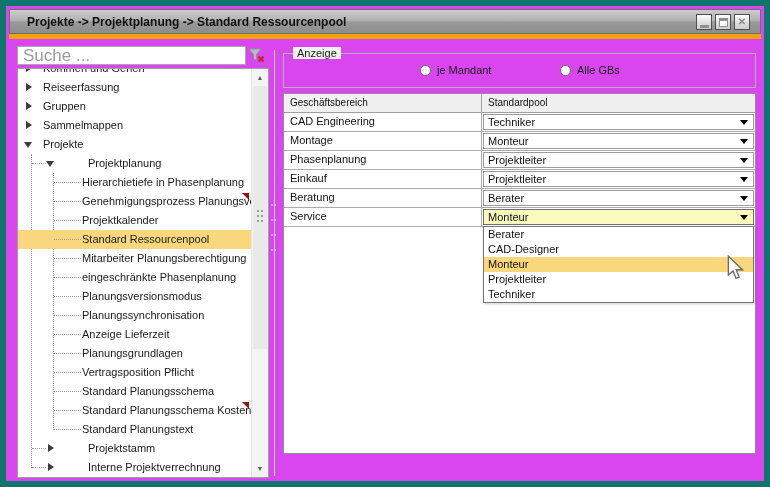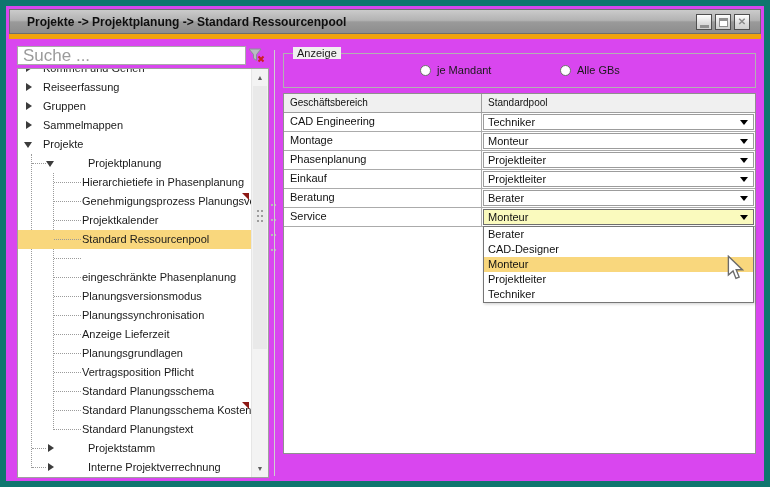--- a/index.html
+++ b/index.html
@@ -123,21 +123,21 @@
     <div class="tree-row lvl0"><span class="arr collapsed"></span><span class="lbl">Kommen und Gehen</span></div>
         <div class="tree-row lvl0"><span class="arr collapsed"></span><span class="lbl">Reiseerfassung</span></div>
         <div class="tree-row lvl0"><span class="arr collapsed"></span><span class="lbl">Gruppen</span></div>
         <div class="tree-row lvl0"><span class="arr collapsed"></span><span class="lbl">Sammelmappen</span></div>
         <div class="tree-row lvl0"><span class="arr expanded"></span><span class="lbl">Projekte</span></div>
         <div class="tree-row lvl1"><span class="stub"></span><span class="arr expanded"></span><span class="lbl">Projektplanung</span></div>
         <div class="tree-row lvl2"><span class="stub"></span><span class="lbl">Hierarchietiefe in Phasenplanung</span></div>
         <div class="tree-row lvl2"><span class="stub"></span><span class="lbl">Genehmigungsprozess Planungsvers</span><span class="flag"></span></div>
         <div class="tree-row lvl2"><span class="stub"></span><span class="lbl">Projektkalender</span></div>
         <div class="tree-row lvl2 selected"><span class="stub"></span><span class="lbl">Standard Ressourcenpool</span></div>
-        <div class="tree-row lvl2"><span class="stub"></span></div>
+        <div class="tree-row lvl2"><span class="stub"></span><span class="lbl">Mitarbeiter Planungsberechtigung</span></div>
         <div class="tree-row lvl2"><span class="stub"></span><span class="lbl">eingeschränkte Phasenplanung</span></div>
         <div class="tree-row lvl2"><span class="stub"></span><span class="lbl">Planungsversionsmodus</span></div>
         <div class="tree-row lvl2"><span class="stub"></span><span class="lbl">Planungssynchronisation</span></div>
         <div class="tree-row lvl2"><span class="stub"></span><span class="lbl">Anzeige Lieferzeit</span></div>
         <div class="tree-row lvl2"><span class="stub"></span><span class="lbl">Planungsgrundlagen</span></div>
         <div class="tree-row lvl2"><span class="stub"></span><span class="lbl">Vertragsposition Pflicht</span></div>
         <div class="tree-row lvl2"><span class="stub"></span><span class="lbl">Standard Planungsschema</span></div>
         <div class="tree-row lvl2"><span class="stub"></span><span class="lbl">Standard Planungsschema Kostenst</span><span class="flag"></span></div>
         <div class="tree-row lvl2"><span class="stub"></span><span class="lbl">Standard Planungstext</span></div>
         <div class="tree-row lvl1"><span class="stub"></span><span class="arr collapsed"></span><span class="lbl">Projektstamm</span></div>

